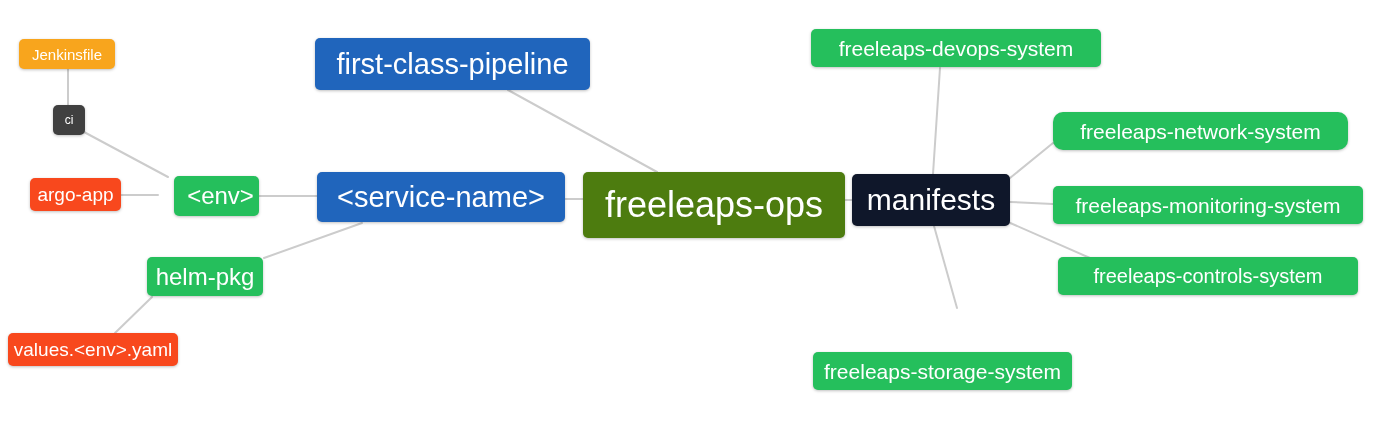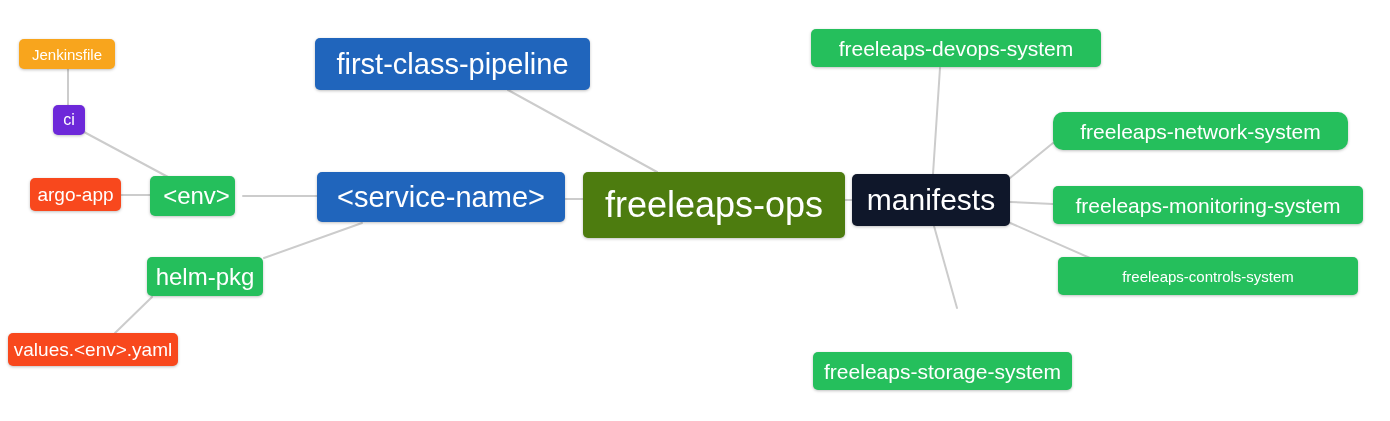--- a/index.html
+++ b/index.html
@@ -59,27 +59,27 @@
       <line x1="940" y1="68" x2="933" y2="174" stroke="#CCCCCC"></line>
       <line x1="1010" y1="178" x2="1053" y2="143" stroke="#CCCCCC"></line>
       <line x1="1010" y1="202" x2="1053" y2="204" stroke="#CCCCCC"></line>
       <line x1="1008" y1="222" x2="1090" y2="258" stroke="#CCCCCC"></line>
       <line x1="934" y1="226" x2="957" y2="308" stroke="#CCCCCC"></line>
     </svg>
   <div id="nodes-layer">
       <div class="node" style="left: 19px; top: 39px; width: 96px; height: 30px; background: rgb(248, 165, 29); font-size: 15px;">
         <span class="label">Jenkinsfile</span>
       </div>
-      <div class="node" style="left: 53px; top: 105px; width: 32px; height: 30px; background: #6d28d9; font-size: 16px;">
+      <div class="node" style="left: 53px; top: 105px; width: 32px; height: 30px; background: #404040; font-size: 12px;">
         <span class="label">ci</span>
       </div>
       <div class="node" style="left: 30px; top: 178px; width: 91px; height: 33px; background: rgb(248, 72, 29); font-size: 19px;">
         <span class="label">argo-app</span>
       </div>
-      <div class="node" style="left: 150px; top: 176px; width: 85px; height: 40px; background: rgb(37, 191, 92); font-size: 24px; padding-left: 8px;">
+      <div class="node" style="left: 174px; top: 176px; width: 85px; height: 40px; background: rgb(37, 191, 92); font-size: 24px; padding-left: 8px;">
         <span class="label">&lt;env&gt;</span>
       </div>
       <div class="node" style="left: 147px; top: 257px; width: 116px; height: 39px; background: rgb(37, 191, 92); font-size: 24px;">
         <span class="label">helm-pkg</span>
       </div>
       <div class="node" style="left: 8px; top: 333px; width: 170px; height: 33px; background: rgb(248, 72, 29); font-size: 19px;">
         <span class="label">values.&lt;env&gt;.yaml</span>
       </div>
       <div class="node" style="left: 315px; top: 38px; width: 275px; height: 52px; background: rgb(32, 101, 188); font-size: 29px;">
         <span class="label">first-class-pipeline</span>
@@ -95,20 +95,20 @@
       </div>
       <div class="node" style="left: 797px; top: 29px; width: 290px; height: 38px; background: rgb(37, 191, 92); font-size: 21px; margin-left: 14px;">
         <span class="label">freeleaps-devops-system</span>
       </div>
       <div class="node" style="left: 1053px; top: 112px; width: 295px; height: 38px; background: rgb(37, 191, 92); font-size: 21px; border-radius: 10px;">
         <span class="label">freeleaps-network-system</span>
       </div>
       <div class="node" style="left: 1053px; top: 186px; width: 310px; height: 38px; background: rgb(37, 191, 92); font-size: 21px;">
         <span class="label">freeleaps-monitoring-system</span>
       </div>
-      <div class="node" style="left: 1058px; top: 257px; width: 300px; height: 38px; background: rgb(37, 191, 92); font-size: 15px;">
+      <div class="node" style="left: 1058px; top: 257px; width: 300px; height: 38px; background: rgb(37, 191, 92); font-size: 20px;">
         <span class="label">freeleaps-controls-system</span>
       </div>
       <div class="node" style="left: 813px; top: 308px; width: 259px; height: 38px; background: rgb(37, 191, 92); font-size: 21px; margin-top: 44px;">
         <span class="label">freeleaps-storage-system</span>
       </div>
     </div>
 </div>
 
 </body></html>

